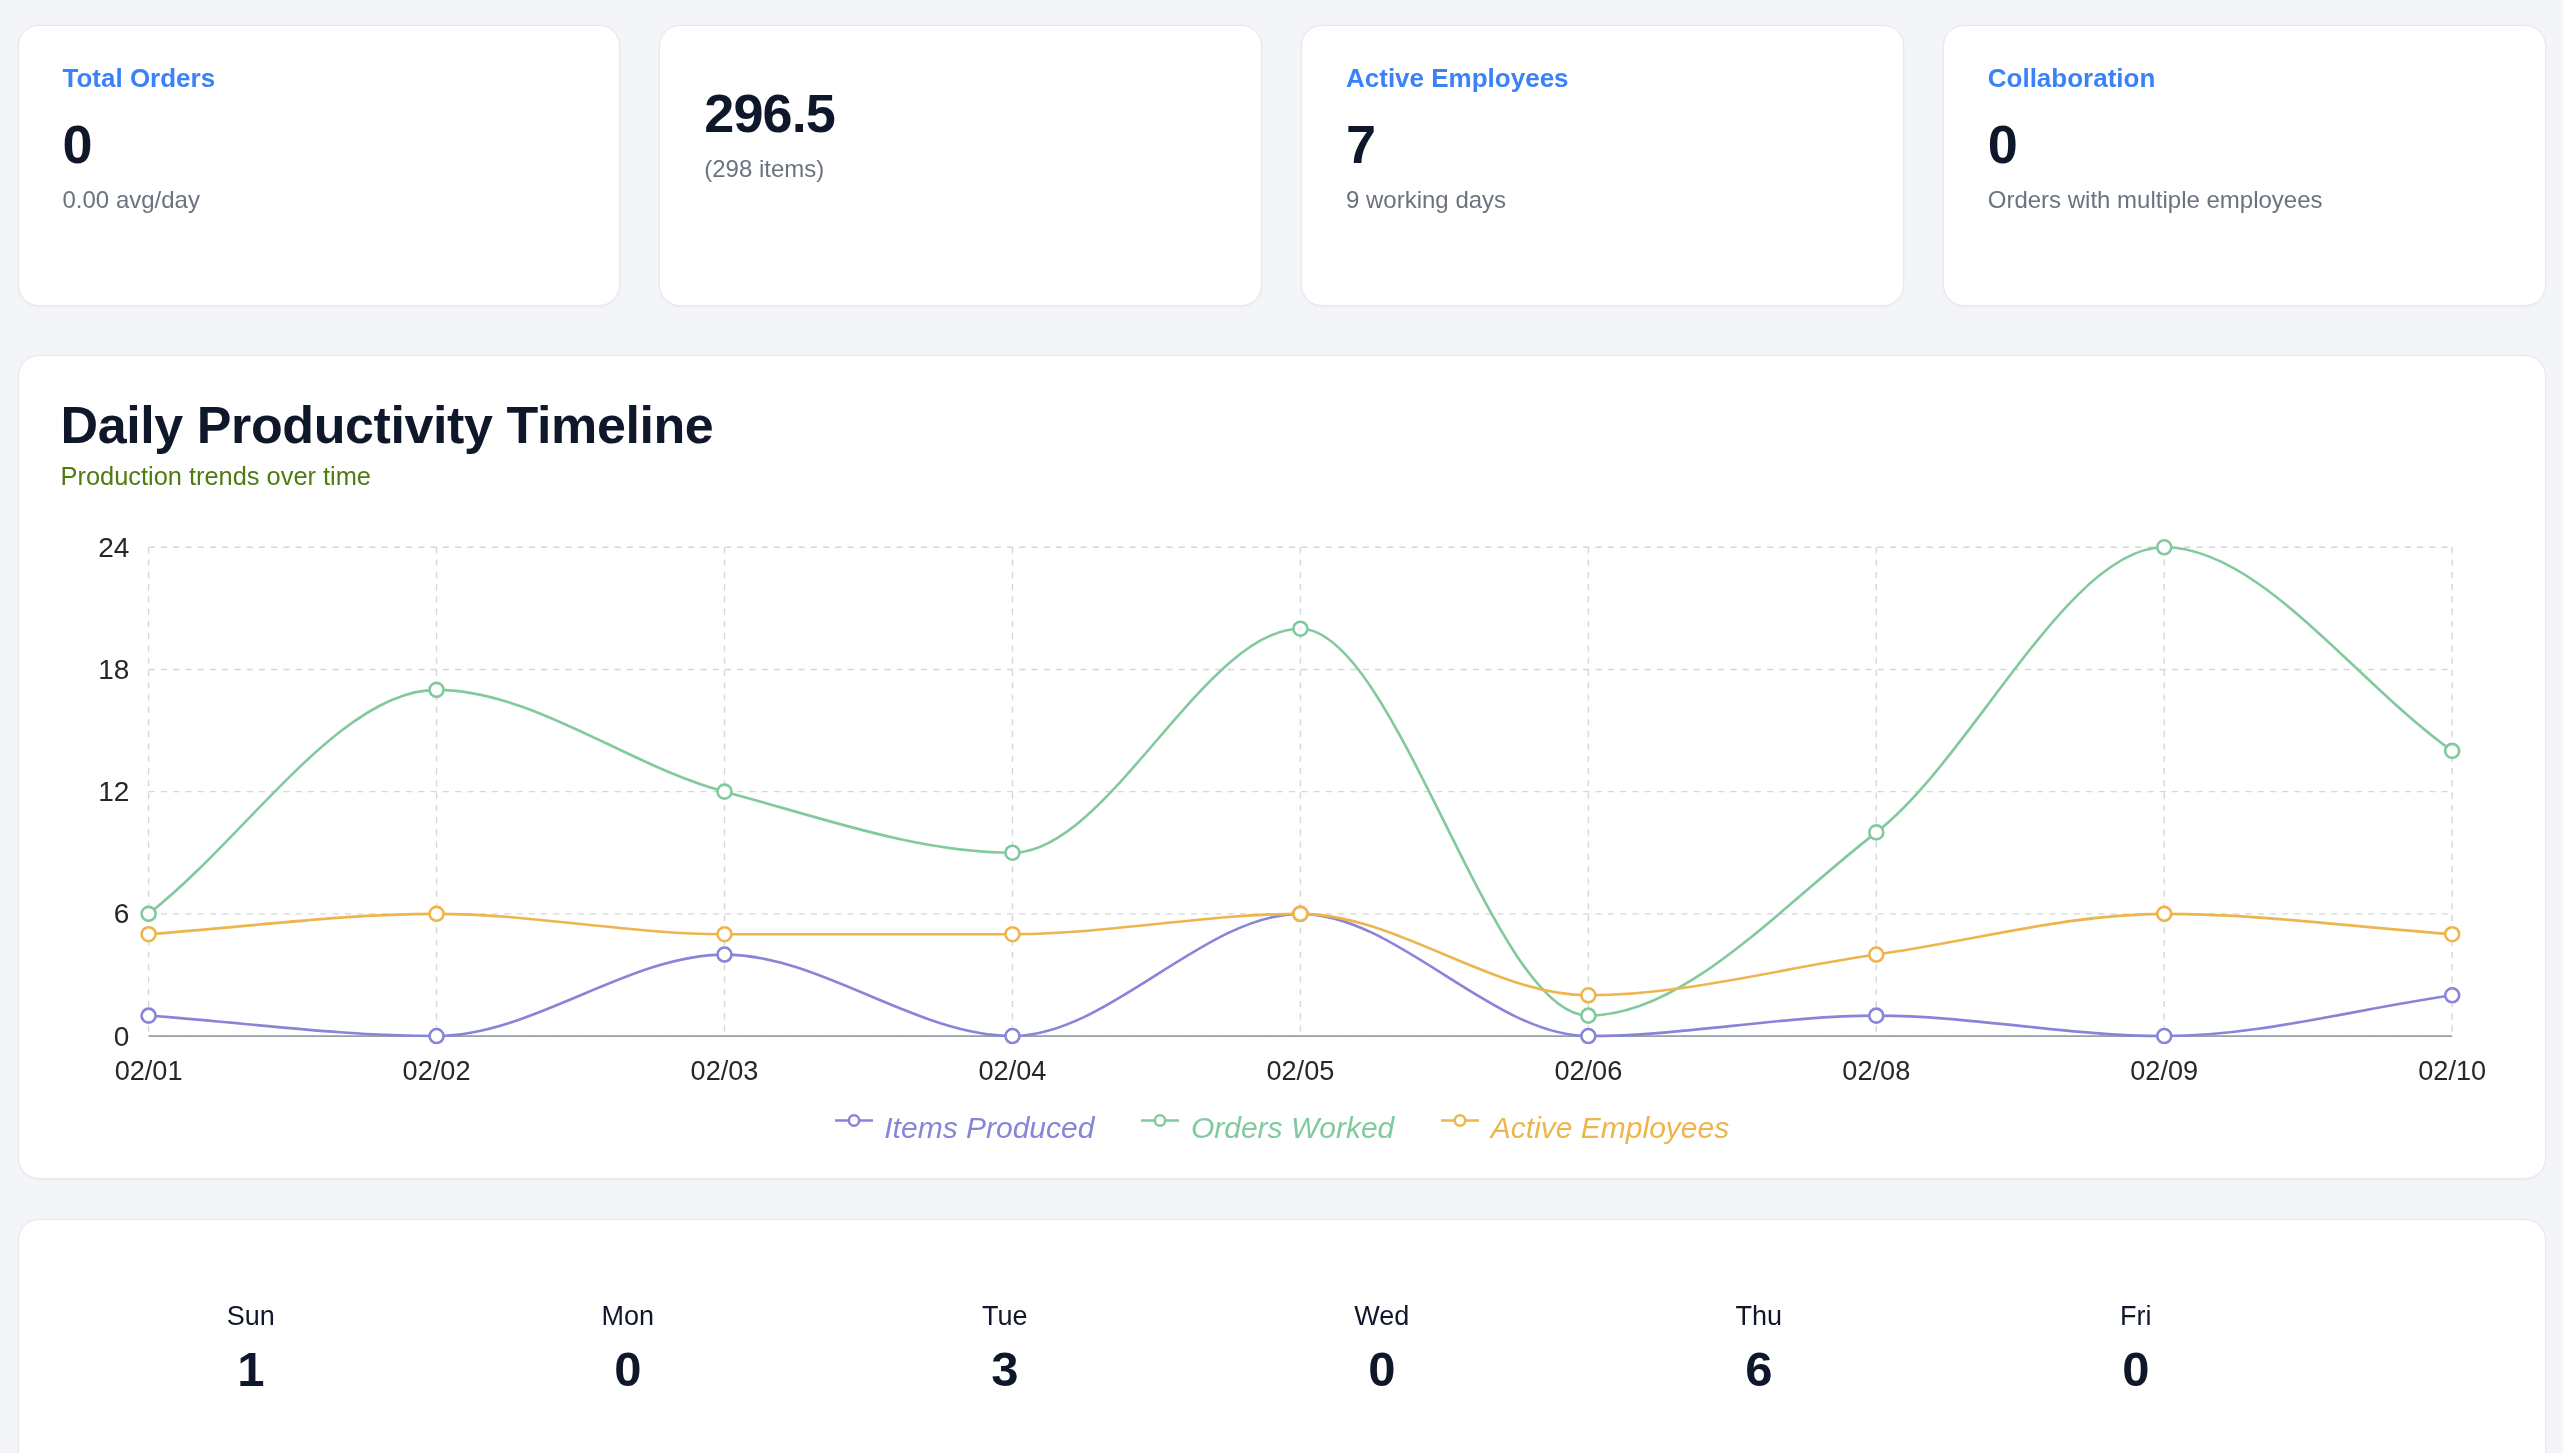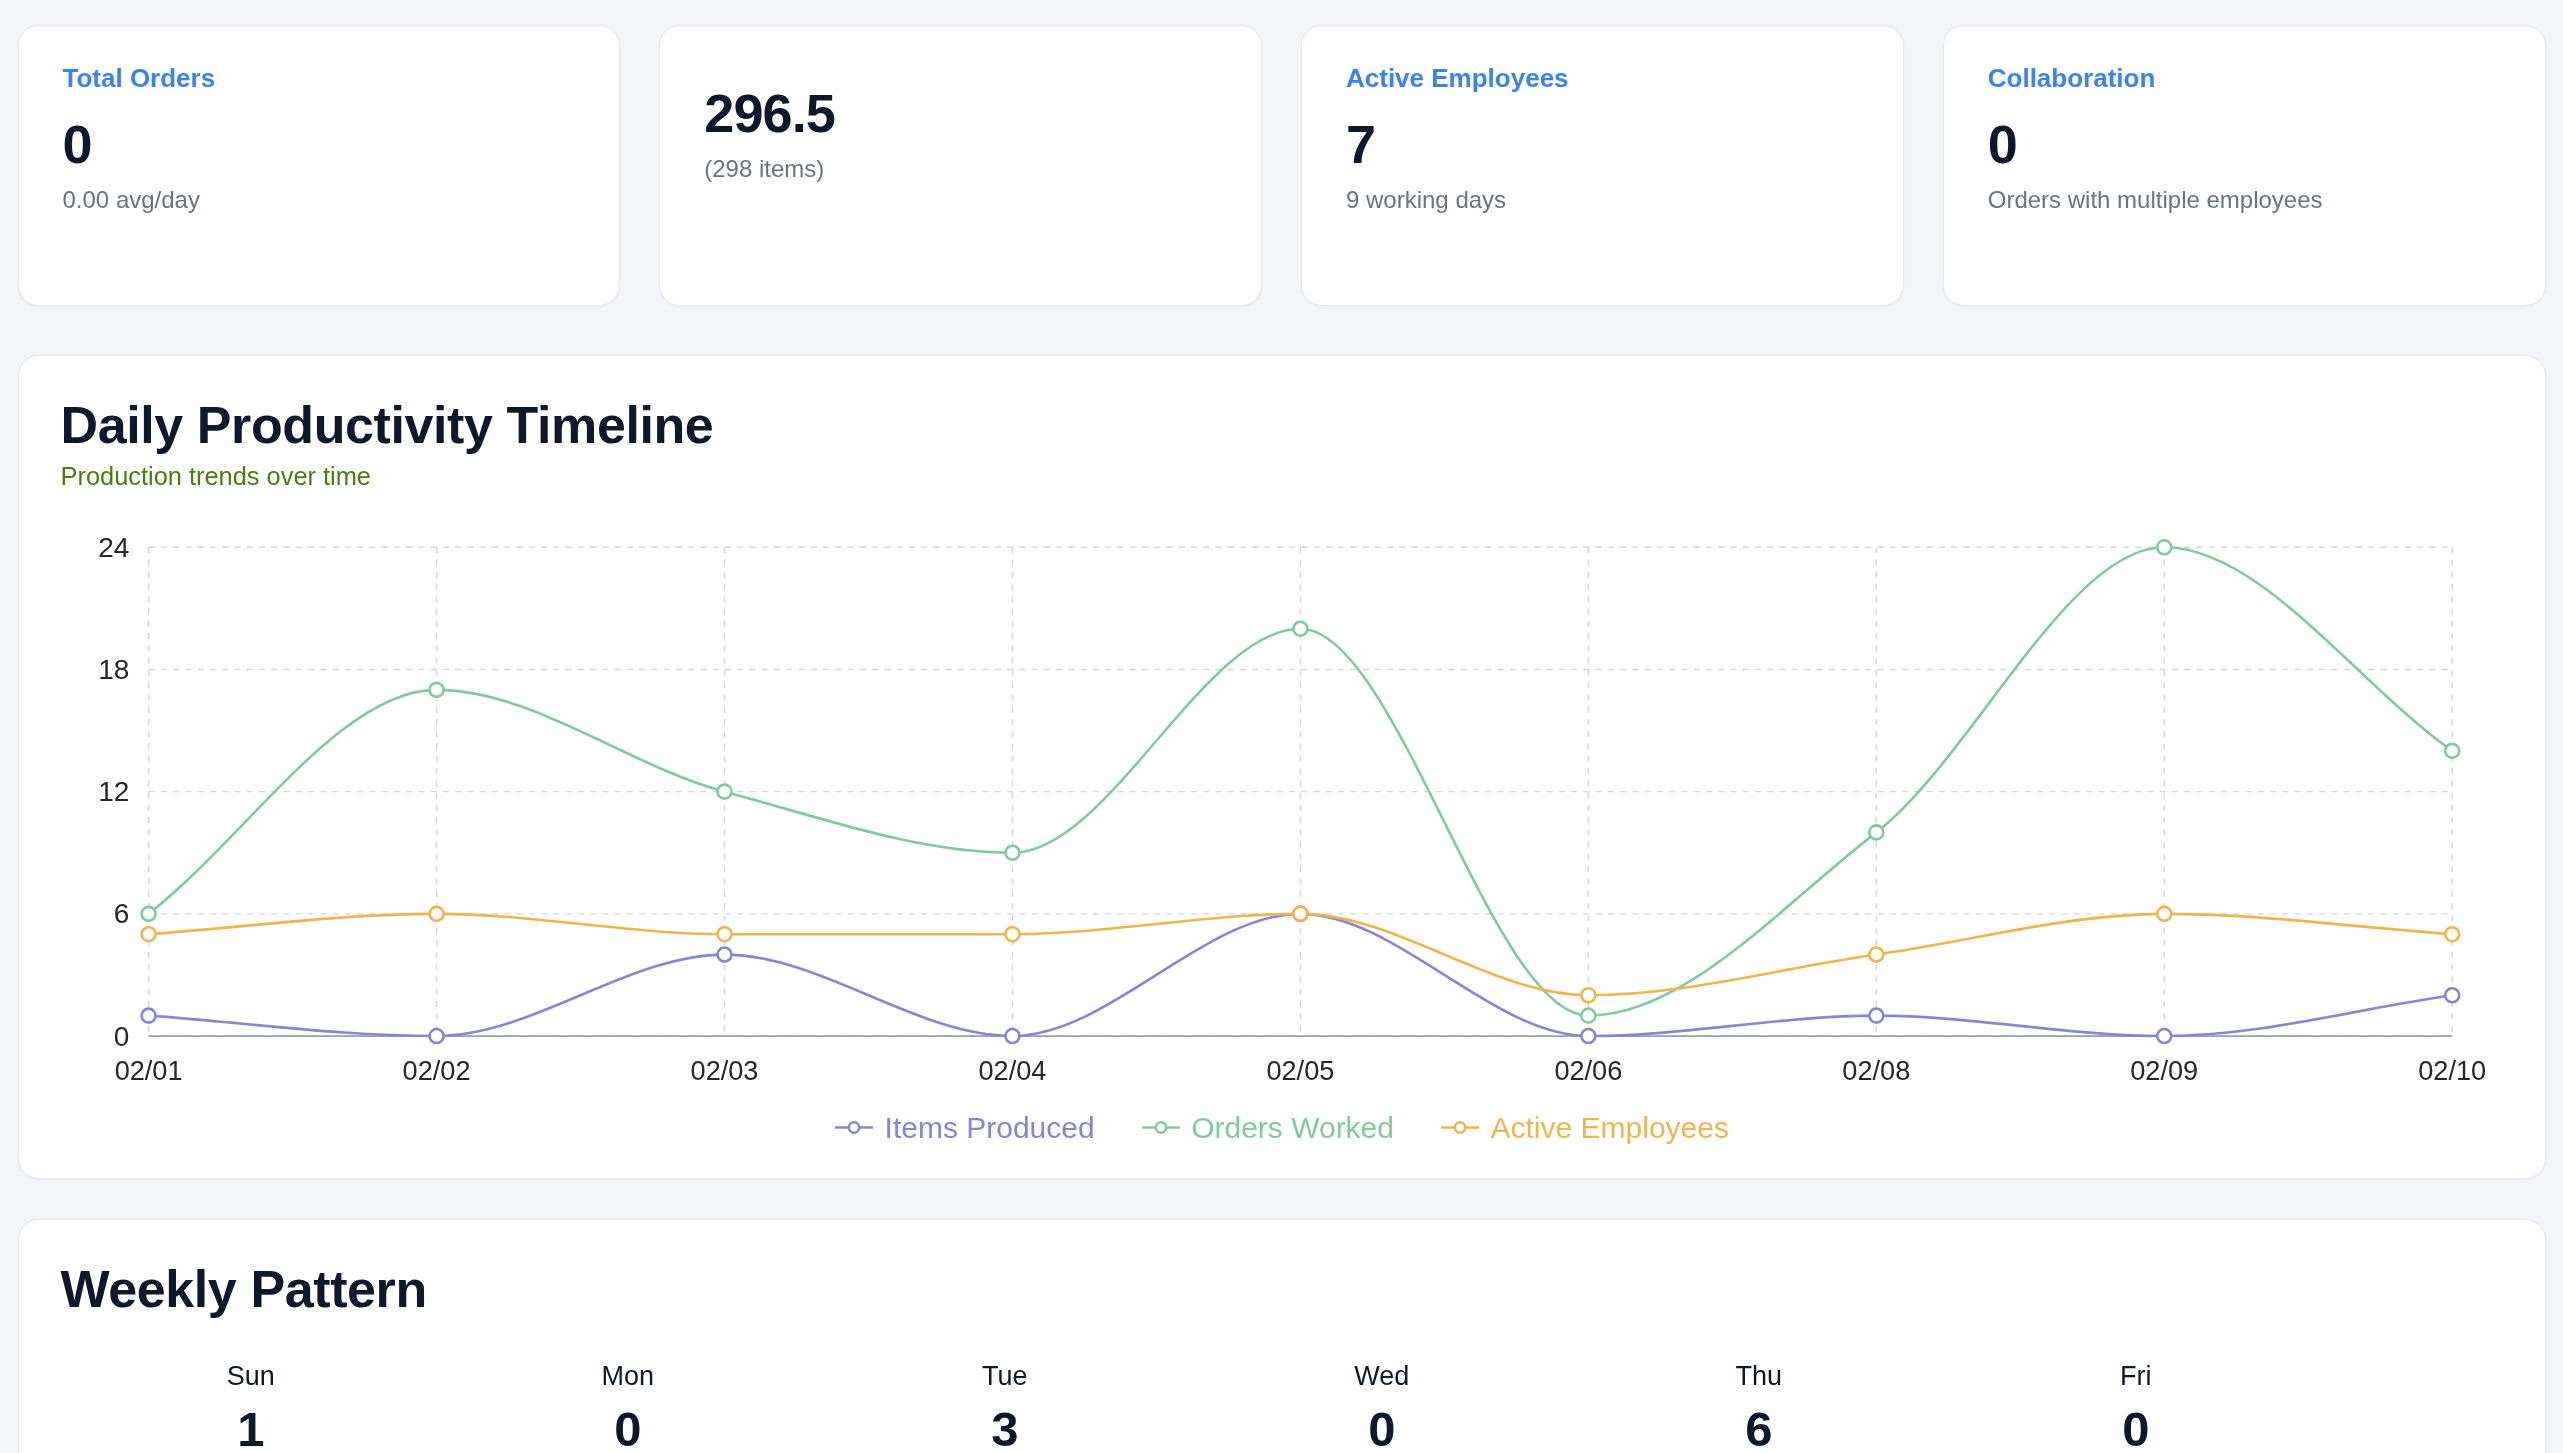--- a/index.html
+++ b/index.html
@@ -44,24 +44,25 @@
   .legend {
     display: flex;
     justify-content: center;
     align-items: center;
     gap: 46px;
     margin-top: 1.8px;
     padding-bottom: 8.8px;
   }
   .legend-entry {
     display: inline-flex;
-    align-items: center;
+    align-items: flex-start;
     gap: 10.5px;
     font-size: 30px;
     cursor: default;
+    font-style: italic;
   }
   .legend-icon { display: block; }
 
   
   .weekly-grid {
     display: grid;
     grid-template-columns: repeat(6, 377px);
     margin-top: 42px;
     margin-left: 1.8px;
   }
@@ -189,21 +190,20 @@
         <svg class="legend-icon" width="40" height="19" viewBox="0 0 46 22">
           <line x1="1" y1="11" x2="45" y2="11" stroke-width="3" stroke="#eeb54d"></line>
           <circle cx="23" cy="11" r="6" fill="#ffffff" stroke-width="3" stroke="#eeb54d"></circle>
         </svg>
         <span>Active Employees</span>
       </div>
     </div>
   </div>
 
   <div class="card weekly-card">
-    <div class="card-title">Weekly Pattern</div>
 
     <div class="weekly-grid">
       <div class="day-col">
         <div class="day-name">Sun</div>
         <div class="day-value">1</div>
 
       </div>
       <div class="day-col">
         <div class="day-name">Mon</div>
         <div class="day-value">0</div>

